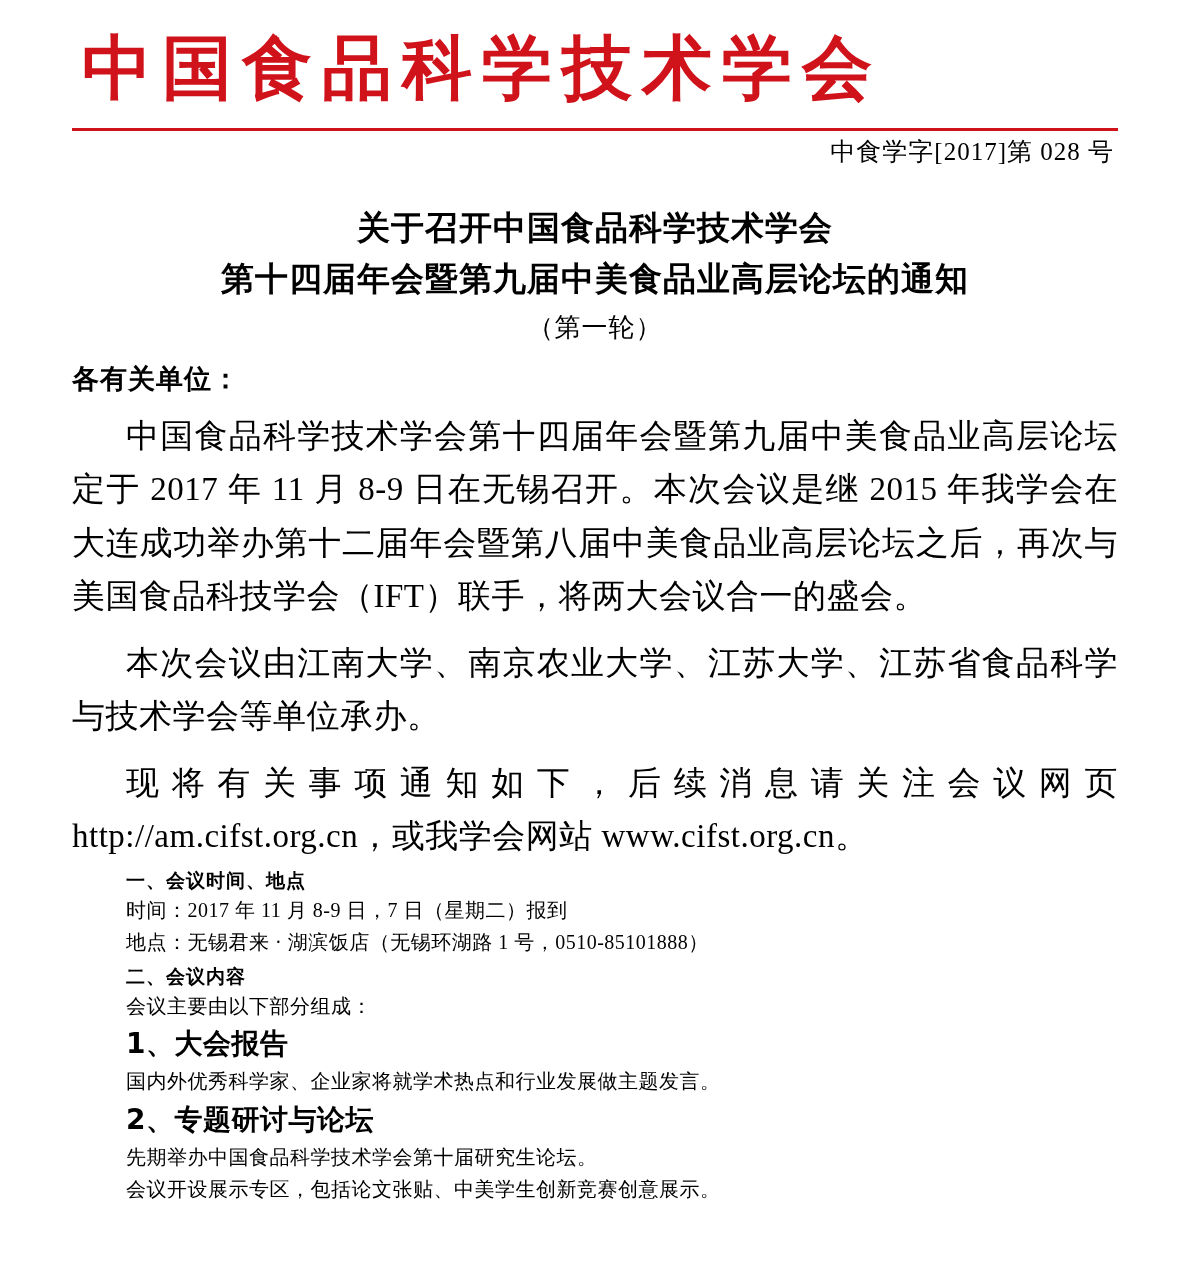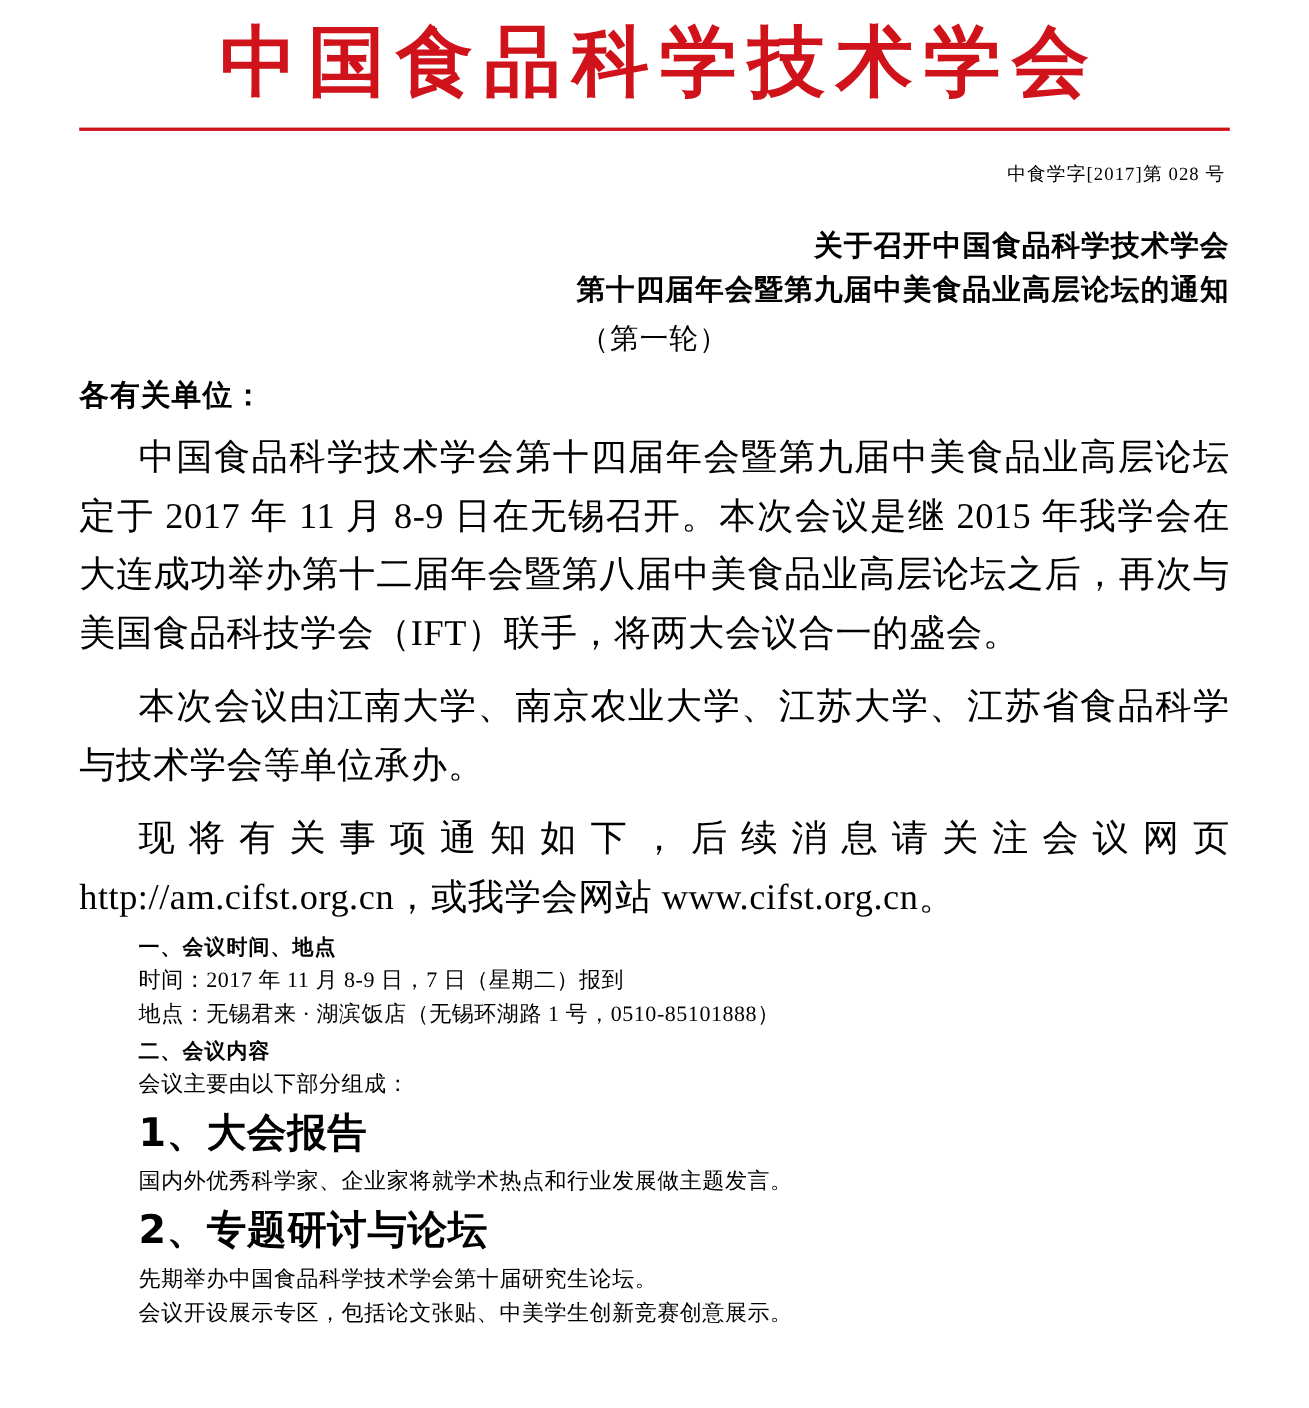--- a/index.html
+++ b/index.html
@@ -17,22 +17,21 @@
   .page {
     position: relative;
     width: 1190px;
     height: 1280px;
     box-sizing: border-box;
     padding: 0 72px;
   }
 
   
   .letterhead {
-    text-align: center;
-    padding-top: 12px;
+    padding-top: 24px;
   }
   .letterhead-title {
     color: #d0121a;
     font-family: "DejaVu Serif", "Liberation Serif", serif;
     font-weight: 700;
     font-size: 70px;
     letter-spacing: 10px;
     line-height: 1.25;
     white-space: nowrap;
     text-indent: 10px;
@@ -40,38 +39,37 @@
   .letterhead-rule {
     margin: 16px 0 0 0;
     height: 3px;
     background: #d0121a;
     width: 100%;
   }
 
   
   .doc-number {
     text-align: right;
-    font-size: 17px;
+    font-size: 25px;
     letter-spacing: 1px;
-    margin-top: 28px;
+    margin-top: 4px;
     padding-right: 4px;
   }
 
   
   .title-block {
     text-align: center;
     margin-top: 34px;
   }
   .doc-title-line {
     font-family: "DejaVu Sans", "Liberation Sans", sans-serif;
     font-weight: 700;
-    font-size: 26px;
+    font-size: 33px;
     letter-spacing: 1px;
     line-height: 1.55;
-    text-align: right;
   }
   .doc-subtitle {
     font-size: 26px;
     margin-top: 6px;
     letter-spacing: 1px;
   }
 
   
   .salutation {
     font-family: "DejaVu Sans", "Liberation Sans", sans-serif;
@@ -94,21 +92,21 @@
     font-weight: 700;
     font-size: 19px;
     line-height: 1.58;
     margin-top: 2px;
     text-indent: 54px;
     letter-spacing: 1px;
   }
   .subheading {
     font-family: "DejaVu Sans", "Liberation Sans", sans-serif;
     font-weight: 700;
-    font-size: 36px;
+    font-size: 28px;
     line-height: 1.58;
     margin-top: 0px;
     text-indent: 54px;
     letter-spacing: 0.5px;
   }
   .line {
     font-size: 20px;
     line-height: 1.58;
     text-indent: 54px;
     margin-top: 0px;

